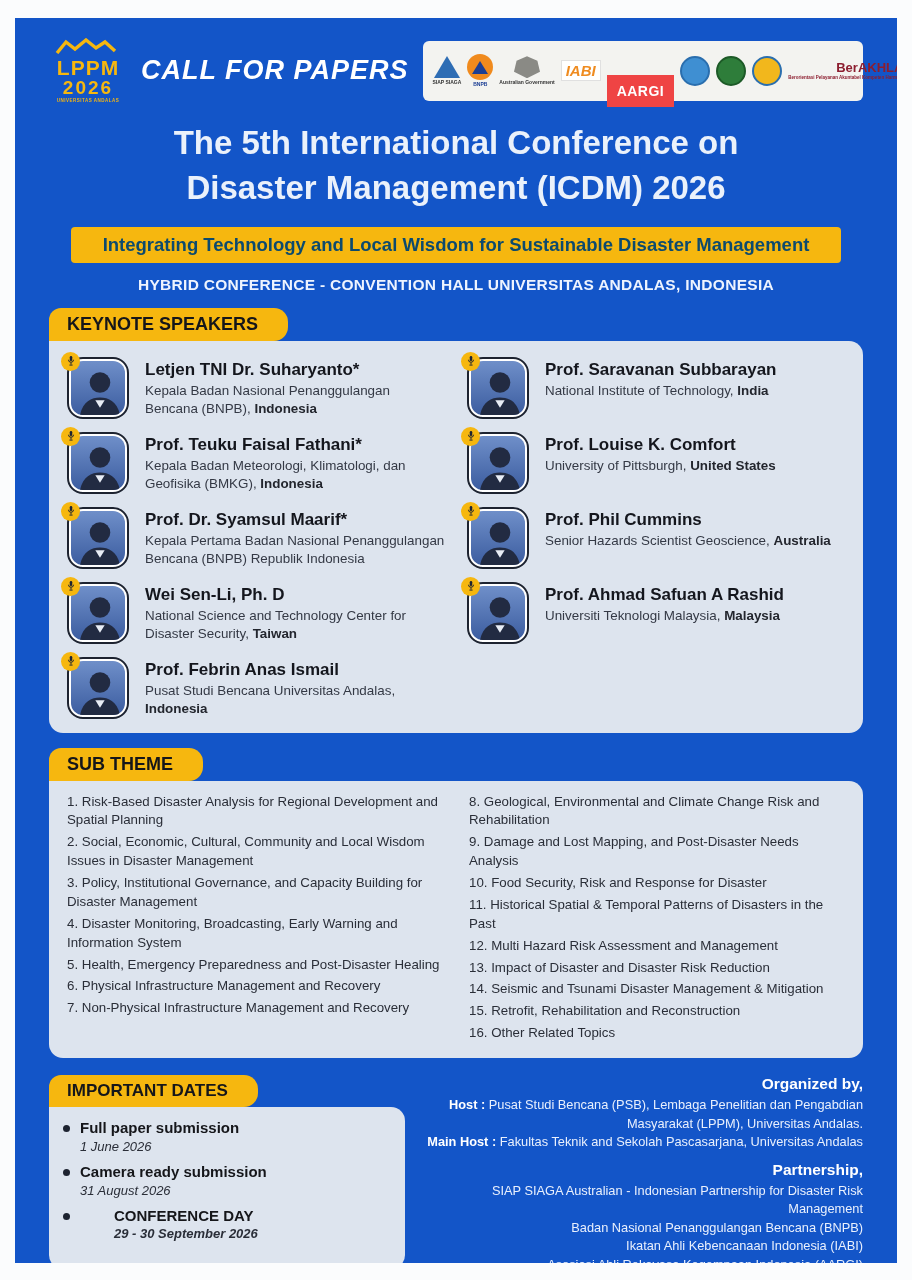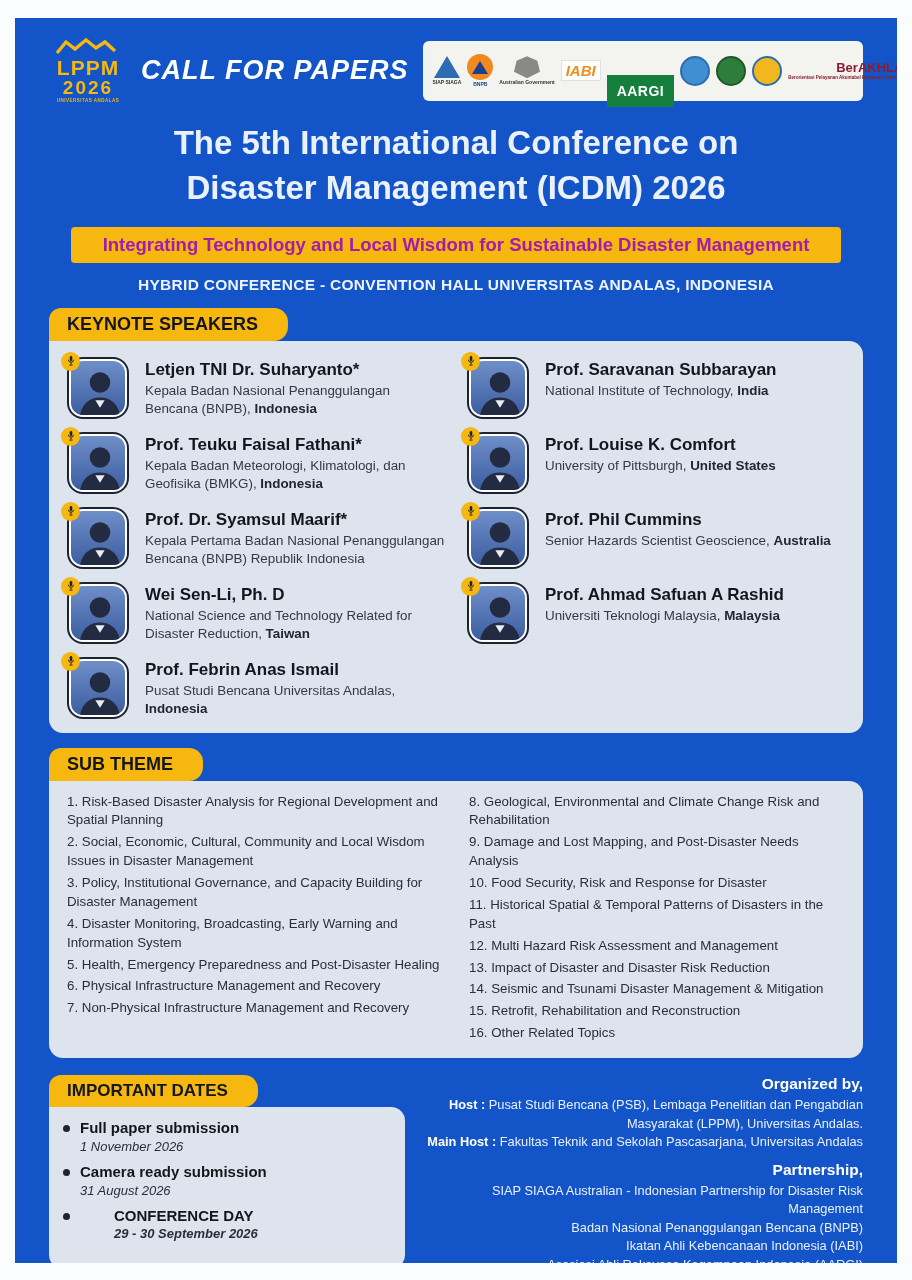--- a/index.html
+++ b/index.html
@@ -20,33 +20,33 @@
   .cfp{font-size:27px;font-weight:900;font-style:italic;color:#fff;letter-spacing:1px;flex:none;margin-right:0;}
   .logostrip{flex:1;background:#f3f3f0;border-radius:6px;height:60px;display:flex;align-items:center;justify-content:space-between;padding:4px 10px;gap:6px;}
   .plogo{display:flex;flex-direction:column;align-items:center;justify-content:center;line-height:1;flex:none;}
   .plogo .cap{font-size:5px;font-weight:700;color:#333;margin-top:2px;text-align:center;}
   .tri{width:0;height:0;border-left:13px solid transparent;border-right:13px solid transparent;border-bottom:22px solid #2e6db4;}
   .bnpb-c{width:26px;height:26px;border-radius:50%;background:#f08a1d;display:flex;align-items:center;justify-content:center;}
   .bnpb-c .tri2{width:0;height:0;border-left:8px solid transparent;border-right:8px solid transparent;border-bottom:13px solid #1c3f94;}
   .crest{width:26px;height:22px;background:#8a8a85;clip-path:polygon(50% 0,90% 20%,100% 70%,50% 100%,0 70%,10% 20%);}
   .iabi-box{background:#fff;border:1px solid #e0e0e0;padding:2px 4px;display:flex;align-items:center;gap:3px;}
   .iabi-txt{font-size:15px;font-weight:900;font-style:italic;color:#ef8b1f;}
-  .aargi-box{background:#15803d;color:#fff;font-weight:900;font-size:14px;padding:9px 10px;letter-spacing:.5px;margin-top:40px;}
+  .aargi-box{background:#ef4444;color:#fff;font-weight:900;font-size:14px;padding:9px 10px;letter-spacing:.5px;margin-top:40px;}
   .circ{width:30px;height:30px;border-radius:50%;}
   .c-blue{background:#3f8fd2;border:2px solid #2a6eae;}
   .c-green{background:#2e7d3a;border:2px solid #1d5a27;}
   .c-sun{background:#f2b71c;border:2px solid #2a6eae;}
   .berakhlak{line-height:1;position:relative;padding-right:10px;}
   .berakhlak .bk{font-size:13px;font-weight:900;color:#8c1d2f;}
   .berakhlak .cap{font-size:4.5px;color:#8c1d2f;margin-top:2px;}
 
   
   .title{margin-top:16px;text-align:center;color:#eaf1fb;font-size:33px;font-weight:800;line-height:1.38;}
   .banner{margin:16px 22px 0 22px;background:var(--yellow);border-radius:4px;text-align:center;padding:7px 6px;
-          font-size:18.5px;font-weight:800;color:#a21caf;}
+          font-size:18.5px;font-weight:800;color:#0c4a6e;}
   .venue{margin-top:13px;text-align:center;font-size:15.5px;font-weight:800;color:#eef4ff;letter-spacing:.3px;}
 
   
   .tab{background:var(--yellow);color:#15161a;font-weight:800;font-size:18px;width:max-content;
        padding:6px 30px 6px 18px;border-radius:12px 14px 14px 0;position:relative;z-index:2;}
   .card{background:var(--card);border-radius:0 14px 14px 14px;position:relative;z-index:1;}
 
   
   .keynote{margin-top:14px;}
   .kn-card{padding:16px 18px 12px 18px;display:grid;grid-template-columns:1fr 1fr;column-gap:22px;}
@@ -243,21 +243,21 @@
         <svg width="10" height="12" viewBox="0 0 16 18">
                     <rect x="6" y="1" width="4" height="8" rx="2" fill="#1d2330"></rect>
                     <path d="M4 7 a4 4 0 0 0 8 0" fill="none" stroke="#1d2330" stroke-width="1.6"></path>
                     <line x1="8" y1="11.5" x2="8" y2="14.5" stroke="#1d2330" stroke-width="1.6"></line>
                     <line x1="5.5" y1="15.5" x2="10.5" y2="15.5" stroke="#1d2330" stroke-width="1.6"></line>
                   </svg>
       </div>
     </div>
     <div>
       <div class="sp-name">Wei Sen-Li, Ph. D</div>
-      <div class="sp-desc"><span>National Science and Technology Related for Disaster Reduction, </span><span class="b">Taiwan</span></div>
+      <div class="sp-desc"><span>National Science and Technology Center for Disaster Security, </span><span class="b">Taiwan</span></div>
     </div>
   </div>
 
   <div class="sp">
     <div class="sp-photo">
       <div class="sp-frame">
         <div class="sp-img">
           <svg width="58" height="58" viewBox="0 0 62 62">
                       <circle cx="31" cy="23" r="11" fill="#222b42"></circle>
                       <path d="M9 62 C11 44 21 39 31 39 C41 39 51 44 53 62 Z" fill="#222b42"></path>
@@ -415,21 +415,21 @@
     </div>
 
     <div class="botrow">
       <div class="dates">
         <div class="tab" style="font-size:17px;">IMPORTANT DATES</div>
         <div class="card dt-card" id="dt-list">
             <div class="dt-item">
               <div class="dt-dot"></div>
               <div>
                 <div class="dt-label">Full paper submission</div>
-                <div class="dt-date">1 November 2026</div>
+                <div class="dt-date">1 June 2026</div>
               </div>
             </div>
             <div class="dt-item">
               <div class="dt-dot"></div>
               <div>
                 <div class="dt-label">Camera ready submission</div>
                 <div class="dt-date">31 August 2026</div>
               </div>
             </div>
             <div class="dt-item strong">

